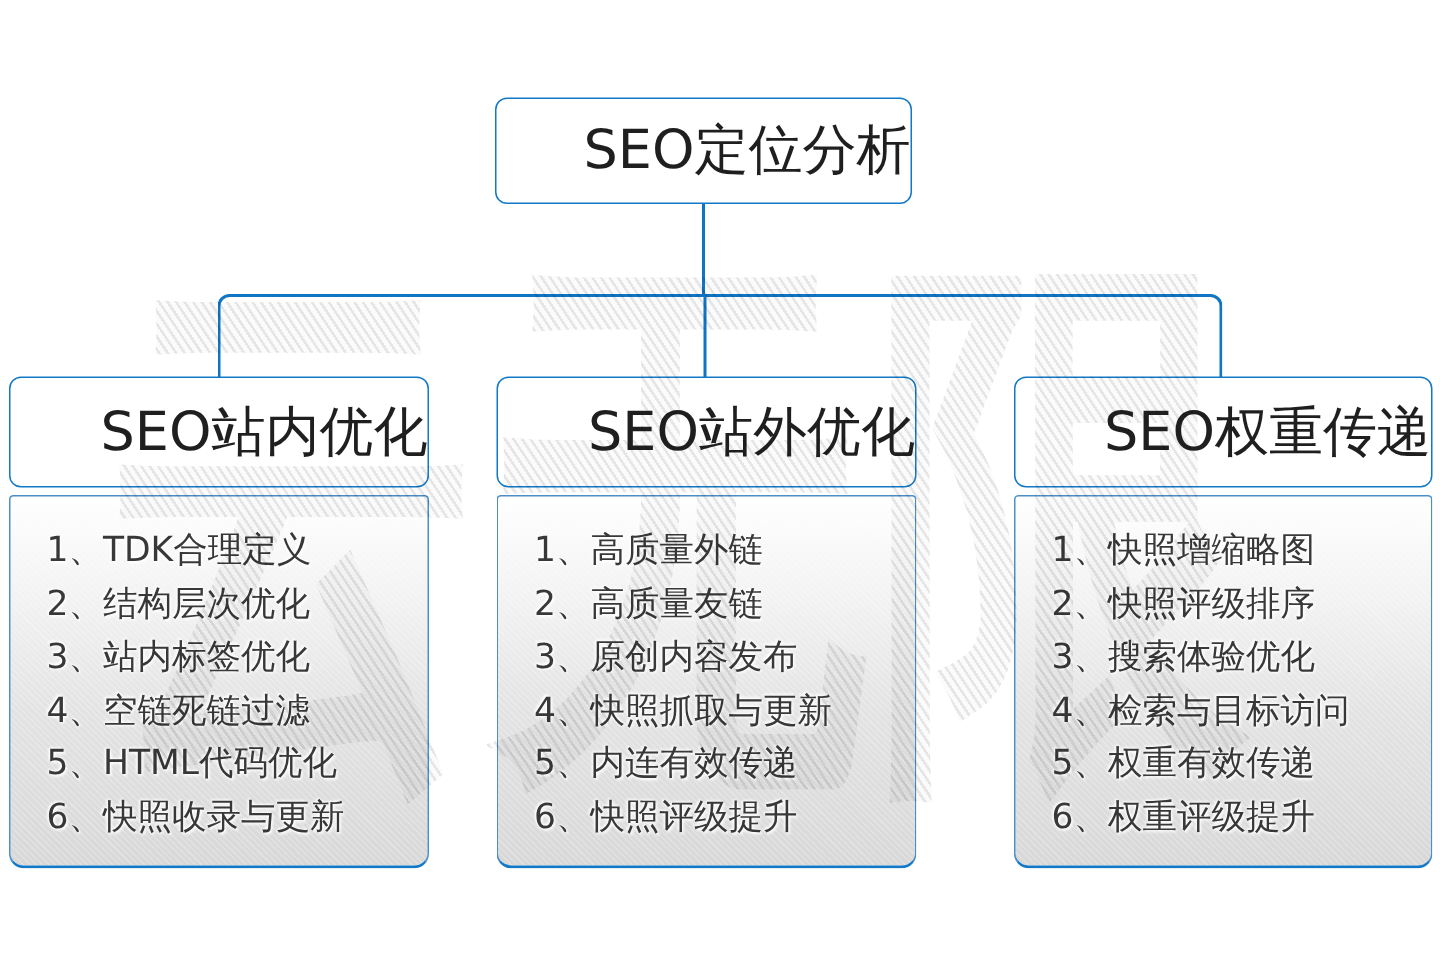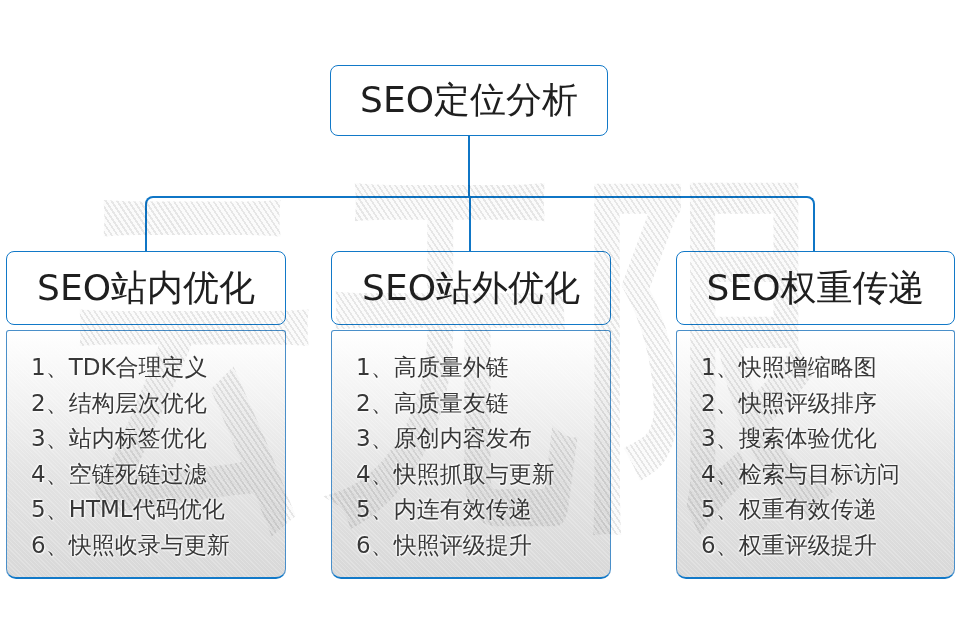--- a/index.html
+++ b/index.html
@@ -25,21 +25,21 @@
       background:repeating-linear-gradient(45deg,#e6e6e6 0 1.5px,#fbfbfb 1.5px 4px);
       -webkit-background-clip:text;background-clip:text;
       color:transparent;
     }
   }
 
   
   .node{
     position:absolute;background:#ffffff;
     border:1.5px solid #1279c8;border-radius:8px;
-    display:flex;align-items:center;justify-content:center;
+    display:flex;align-items:center;justify-content:flex-end;
     color:#1f1f1f;z-index:2;
   }
   .node-root{left:330px;top:65px;width:278px;height:71px;font-size:36px;}
   .node-col {top:251px;height:74px;font-size:36px;}
   .c0{left:6px;width:280px;}
   .c1{left:331px;width:280px;}
   .c2{left:676px;width:279px;}
 
   
   .line{position:absolute;background:#0f76c6;z-index:1;}

